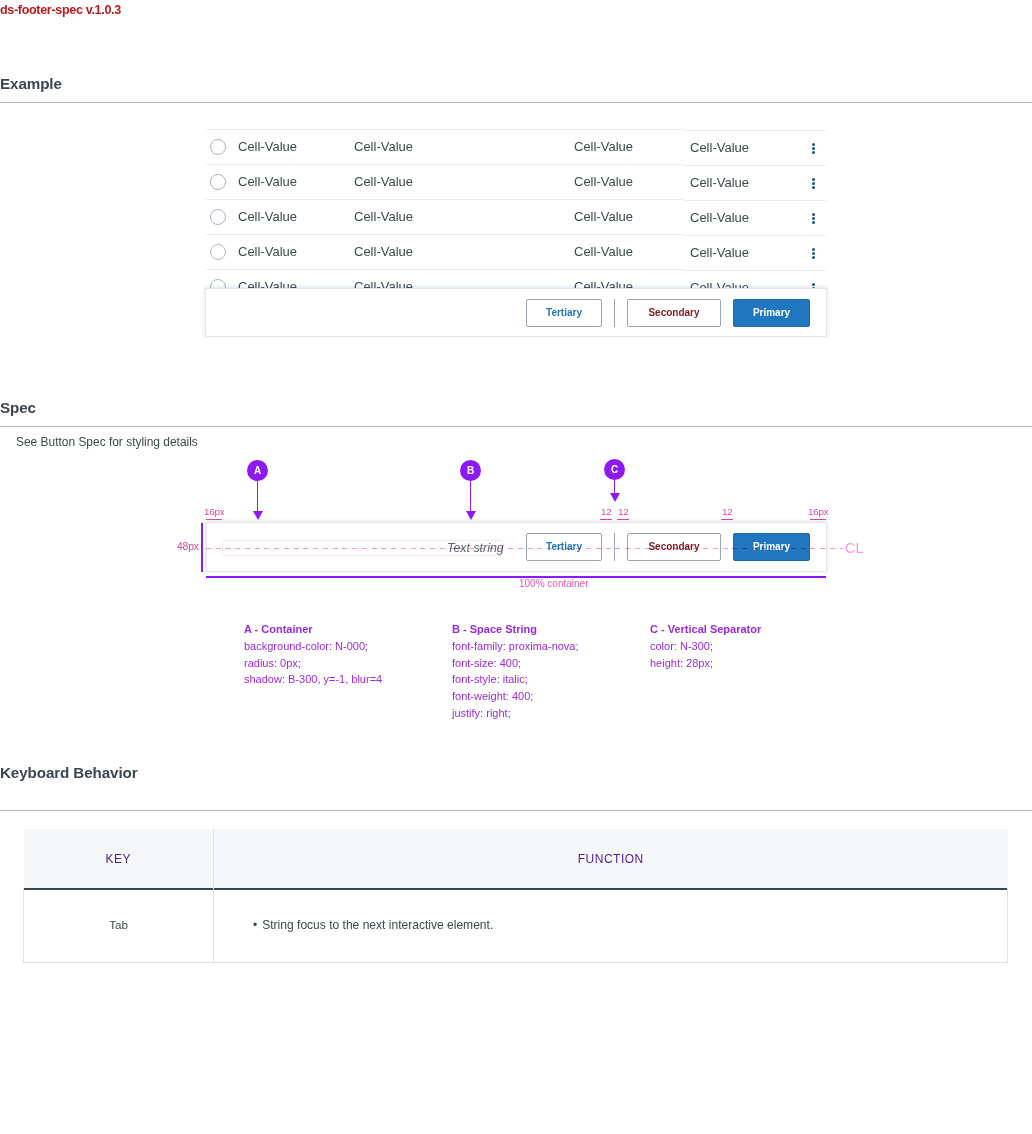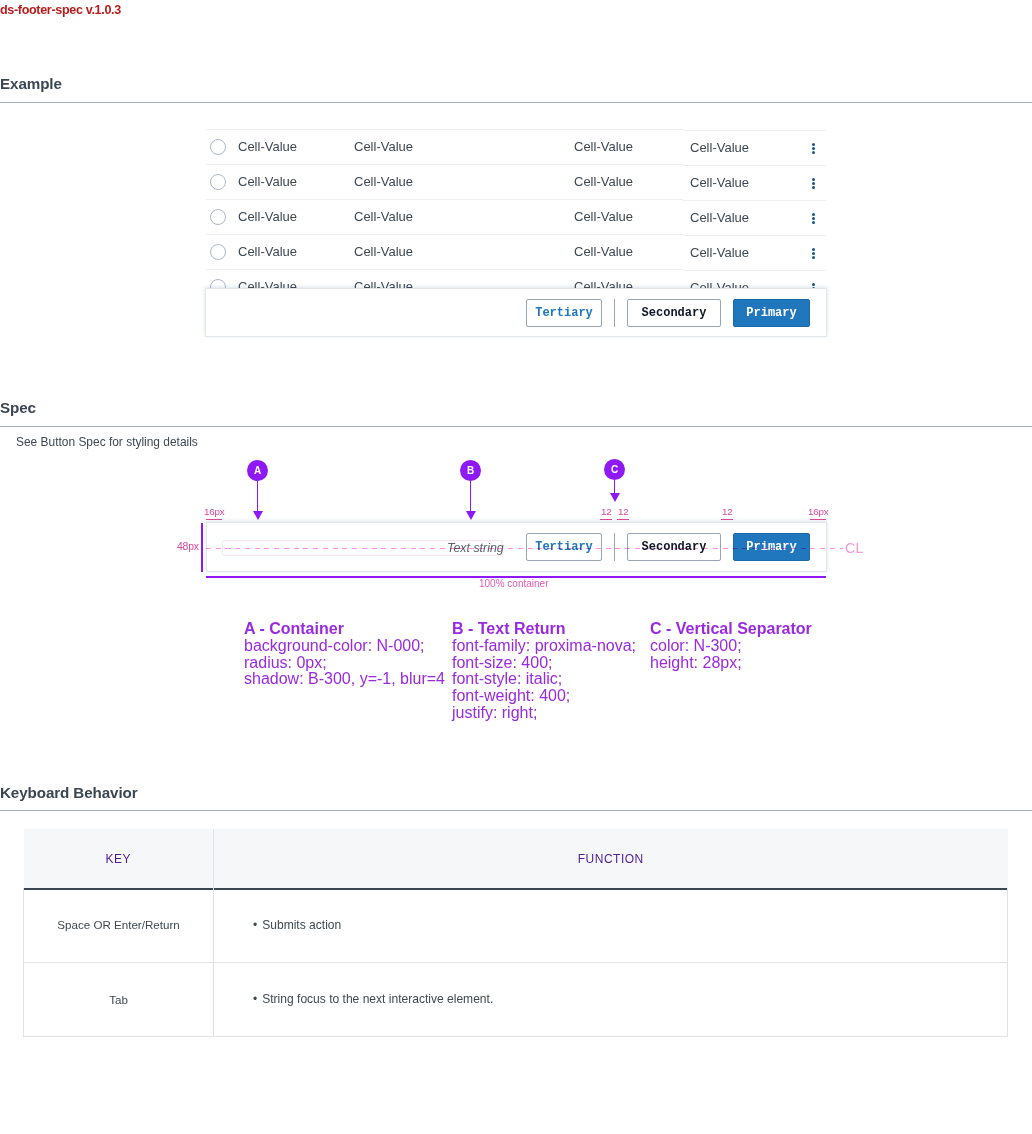--- a/index.html
+++ b/index.html
@@ -45,25 +45,25 @@
   .tbl-sticky .c5s { position:absolute; left:7px; top:50%; transform:translateY(-50%); margin-top:-1.5px; font-size:13px; color:#3d4852; white-space:nowrap; }
   .tbl-sticky .kebab { left:129px; }
 
   
   .fpanel {
     position:absolute; left:205px; top:288px; width:622px; height:49px;
     background:#fff; border:1px solid #e4e7ea;
     box-shadow:0 -1px 4px rgba(23,82,124,0.16);
   }
   .fbar { position:absolute; right:16px; top:0; bottom:0; display:flex; align-items:center; }
-  .btn { font-family:Liberation Mono, monospace; font-size:12px; font-weight:bold; line-height:1;
+  .btn { font-family:Liberation Sans, sans-serif; font-size:10px; font-weight:bold; line-height:1;
          border-radius:2px; display:inline-flex; align-items:center; justify-content:center;
          height:28px; white-space:nowrap; }
   .btn-ter { color:#2177bd; background:#fff; border:1px solid #9aa5b4; width:76px; }
-  .btn-sec { color:#0f172a; background:#fff; border:1px solid #9aa5b4; width:94px; }
+  .btn-sec { color:#7f1d1d; background:#fff; border:1px solid #9aa5b4; width:94px; }
   .btn-pri { color:#fff; background:#2177bd; border:1px solid #1a6aaa; width:77px; }
   .vsep { width:1px; height:28px; background:#9aa5b4; margin:0 12px; }
 
   
   .spec-note { position:absolute; left:16px; font-size:11.95px; color:#3d4852; }
 
   .spec-panel {
     position:absolute; left:206px; top:522px; width:621px; height:50px;
     background:#fff; border:1px solid #e4e7ea;
     box-shadow:0 -1px 4px rgba(23,82,124,0.16);
@@ -84,24 +84,24 @@
   .meas { position:absolute; font-size:9.8px; color:#d9479b; white-space:nowrap; letter-spacing:-0.2px;}
   .meas-line { position:absolute; height:1.5px; background:#d9479b; }
   .vline { position:absolute; width:1.6px; background:#8f19f5; }
   .hline { position:absolute; height:1.6px; background:#8f19f5; }
   .dash-h { position:absolute; height:1.3px; z-index:5; mix-blend-mode:multiply;
     background-image:repeating-linear-gradient(to right, #fe8ce8 0 5px, transparent 5px 9.75px);
   }
   .cl { position:absolute; font-size:14.3px; color:#fb9ad8; letter-spacing:0.2px; }
   .txtbox { position:absolute; border:1px solid #fbe3f2; border-radius:2px; }
   .txtstring { position:absolute; font-size:12.4px; font-style:italic; color:#5c636b; }
-  .cont100 { position:absolute; font-size:10px; color:#e15bb0; }
-
-  
-  .leg { position:absolute; color:#9a2ae0; font-size:16px; line-height:16.8px; }
+  .cont100 { position:absolute; font-size:10px; color:#e15bb0;margin-left:40px; }
+
+  
+  .leg { position:absolute; color:#9a2ae0; font-size:11px; line-height:16.8px; }
   .leg b { font-weight:bold; }
 
   
   .kb { position:absolute; left:23px; top:829px; width:985px; border-collapse:collapse; }
   .kb th { background:#f6f7f9; border:0; border-left:1px solid #dfe3e8;
            font-size:12px; font-weight:normal; color:#4c1d95; letter-spacing:0.5px; height:59px; }
   .kb-thickline { position:absolute; left:23px; top:888px; width:985px; height:1.7px; background:#3b4653; }
   .kb th:first-child { border-left:0; }
   .kb tr:nth-child(2) td { border-top:0; }
   .kb td { border:1px solid #dfe3e8; font-size:11.6px; color:#3d4852; height:74.3px; }
@@ -268,46 +268,42 @@
   <div class="txtstring" style="left:447px; top:541px">Text string</div>
   <div class="cl" style="left:845px; top:540px">CL</div>
 
   <div class="leg" style="left:244px; top:621px">
     <div><b>A - Container</b></div>
     <div>background-color: N-000;</div>
     <div>radius: 0px;</div>
     <div>shadow: B-300, y=-1, blur=4</div>
   </div>
   <div class="leg" style="left:452px; top:621px">
-    <div><b>B - Text Return</b></div>
+    <div><b>B - Space String</b></div>
     <div>font-family: proxima-nova;</div>
     <div>font-size: 400;</div>
     <div>font-style: italic;</div>
     <div>font-weight: 400;</div>
     <div>justify: right;</div>
   </div>
   <div class="leg" style="left:650px; top:621px">
     <div><b>C - Vertical Separator</b></div>
     <div>color: N-300;</div>
     <div>height: 28px;</div>
   </div>
 
-  <div class="sec-h" style="top:784px">Keyboard Behavior</div>
+  <div class="sec-h" style="top:764px">Keyboard Behavior</div>
   <div class="sec-rule" style="top:810px"></div>
   <div class="kb-thickline"></div>
   <table class="kb">
       <tbody id="kbbody">
         <tr>
           <th style="width:190px">KEY</th>
           <th>FUNCTION</th>
         </tr>
         <tr>
-          <td class="k">Space OR Enter/Return</td>
-          <td class="f"><span class="bullet">•</span><span>Submits action</span></td>
-        </tr>
-        <tr>
           <td class="k">Tab</td>
           <td class="f"><span class="bullet">•</span><span>String focus to the next interactive element.</span></td>
         </tr>
       </tbody>
     </table>
 
 </div>
 
 </body></html>

